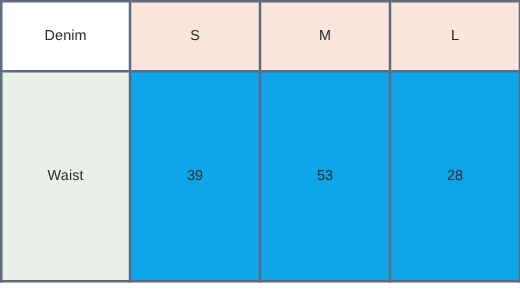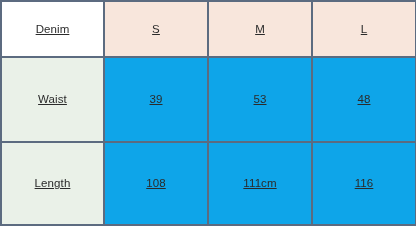--- a/index.html
+++ b/index.html
@@ -38,21 +38,20 @@
     border: 2px solid #5c6b80;
     padding: 0;
     margin: 0;
     text-align: center;
     vertical-align: middle;
     font-weight: normal;
     font-size: 11.5px;
     color: #2b2b2b;
     letter-spacing: 0.1px;
     box-sizing: border-box;
-    text-decoration: underline;
   }
 
   
   col.c-label { width: 103px; }
   col.c-size  { width: 104px; }
 
   
   tr.header-row { height: 56px; }
   th.corner-cell {
     background: #ffffff;
@@ -106,27 +105,21 @@
         <th class="size-head">L</th>
       </tr>
     </thead>
 
     <tbody>
 
       <tr class="data-row">
         <td class="row-label">Waist</td>
         <td class="value-cell">39</td>
         <td class="value-cell">53</td>
-        <td class="value-cell">48</td>
+        <td class="value-cell">28</td>
       </tr>
 
-      <tr class="data-row">
-        <td class="row-label">Length</td>
-        <td class="value-cell">108</td>
-        <td class="value-cell">111cm</td>
-        <td class="value-cell">116</td>
-      </tr>
 
 
     </tbody>
   </table>
 
 </div>
 
 </body></html>

